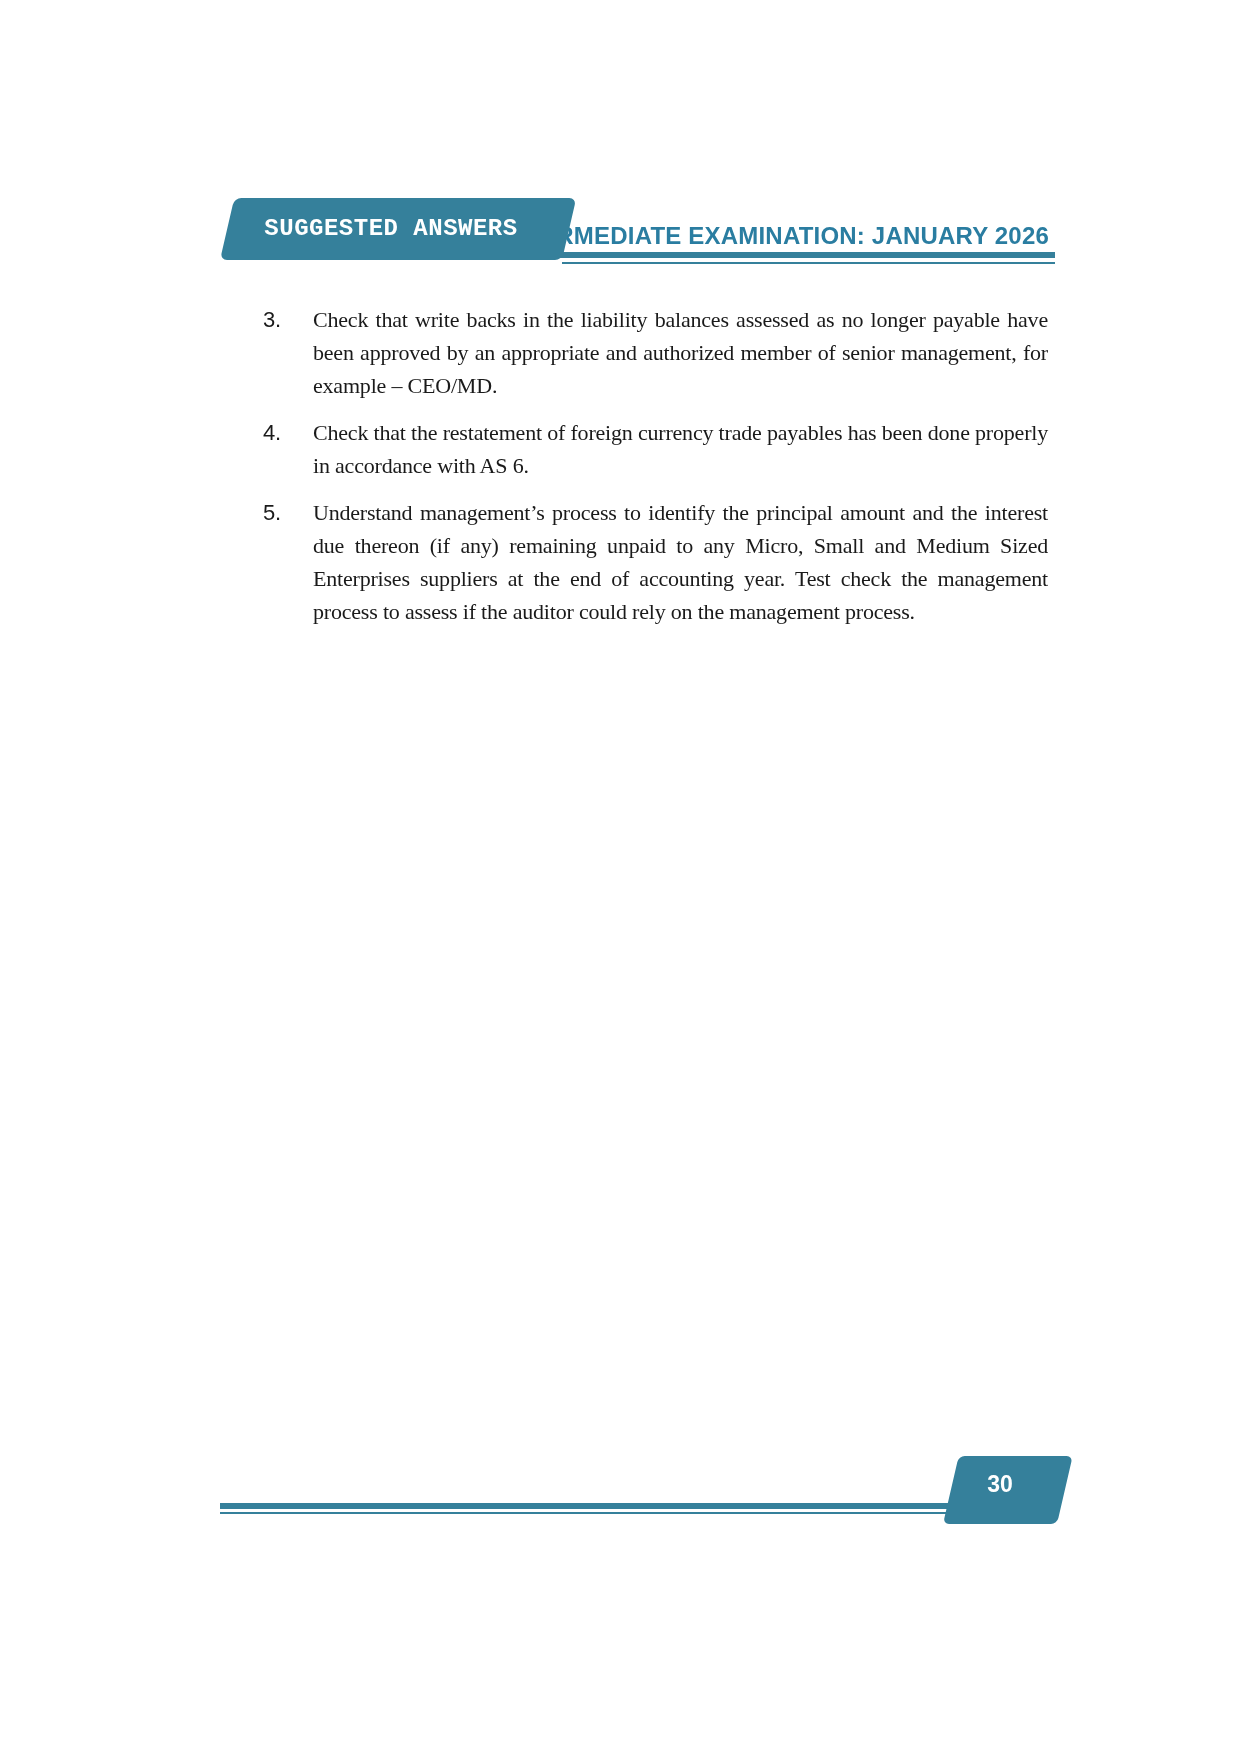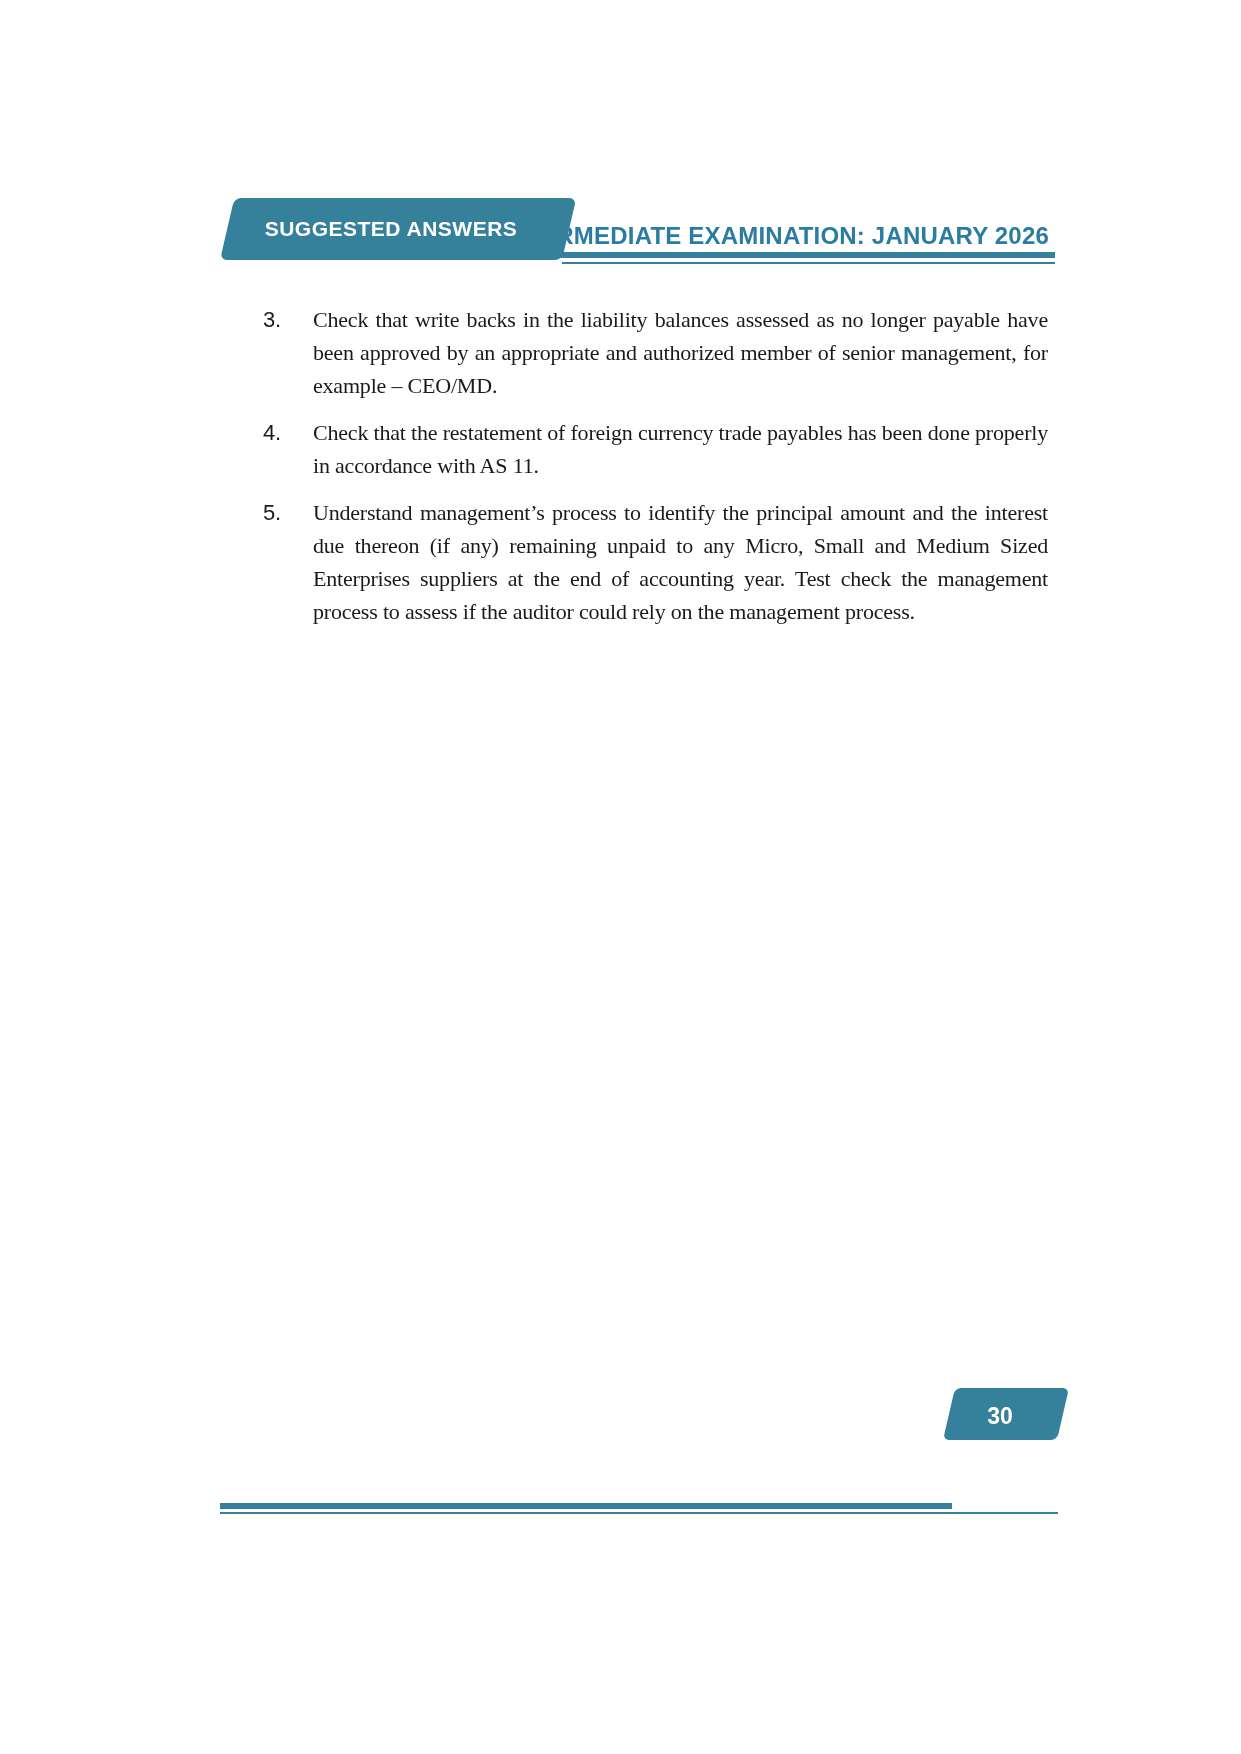--- a/index.html
+++ b/index.html
@@ -30,25 +30,26 @@
     transform-origin: 0 100%;
     border-radius: 7px;
   }
   .banner-label {
     position: relative;
     display: block;
     width: 100%;
     text-align: center;
     line-height: 62px;
     color: #ffffff;
-    font-size: 21px;
+    font-size: 24px;
     font-weight: bold;
     letter-spacing: 0.5px;
     z-index: 1;
     white-space: nowrap;
+    font-family: Liberation Mono, monospace;
   }
   .exam-title {
     position: absolute;
     top: 222px;
     right: 192px;
     color: var(--heading-teal, #2a7da1);
     font-size: 24px;
     font-weight: bold;
     letter-spacing: 0.2px;
     white-space: nowrap;
@@ -113,23 +114,23 @@
     left: 220px;
     top: 1512px;
     width: 838px;
     height: 2px;
     background: var(--rule-teal, #35809b);
     z-index: 1;
   }
   .page-badge {
     position: absolute;
     left: 943px;
-    top: 1388px;
+    top: 1456px;
     width: 114px;
-    height: 52px;
+    height: 68px;
     z-index: 2;
   }
   .page-badge-bg {
     position: absolute;
     inset: 0;
     background: var(--banner-teal, #35809b);
     transform: skewX(-13deg);
     transform-origin: 0 100%;
     border-radius: 6px;
   }
@@ -161,21 +162,21 @@
   <div class="header-rule-thin"></div>
 
   <div class="content">
     <div class="list-item">
       <span class="list-item-number">3.</span>
       <span class="list-item-text">Check that write backs in the liability balances assessed as no longer payable have been approved by an appropriate and authorized member of senior management, for example – CEO/MD.</span>
     </div>
 
     <div class="list-item">
       <span class="list-item-number">4.</span>
-      <span class="list-item-text">Check that the restatement of foreign currency trade payables has been done properly in accordance with AS 11.</span>
+      <span class="list-item-text">Check that the restatement of foreign currency trade payables has been done properly in accordance with AS 6.</span>
     </div>
 
     <div class="list-item">
       <span class="list-item-number">5.</span>
       <span class="list-item-text">Understand management’s process to identify the principal amount and the interest due thereon (if any) remaining unpaid to any Micro, Small and Medium Sized Enterprises suppliers at the end of accounting year. Test check the management process to assess if the auditor could rely on the management process.</span>
     </div>
   </div>
 
   <div class="footer-rule-thick"></div>
   <div class="footer-rule-thin"></div>

